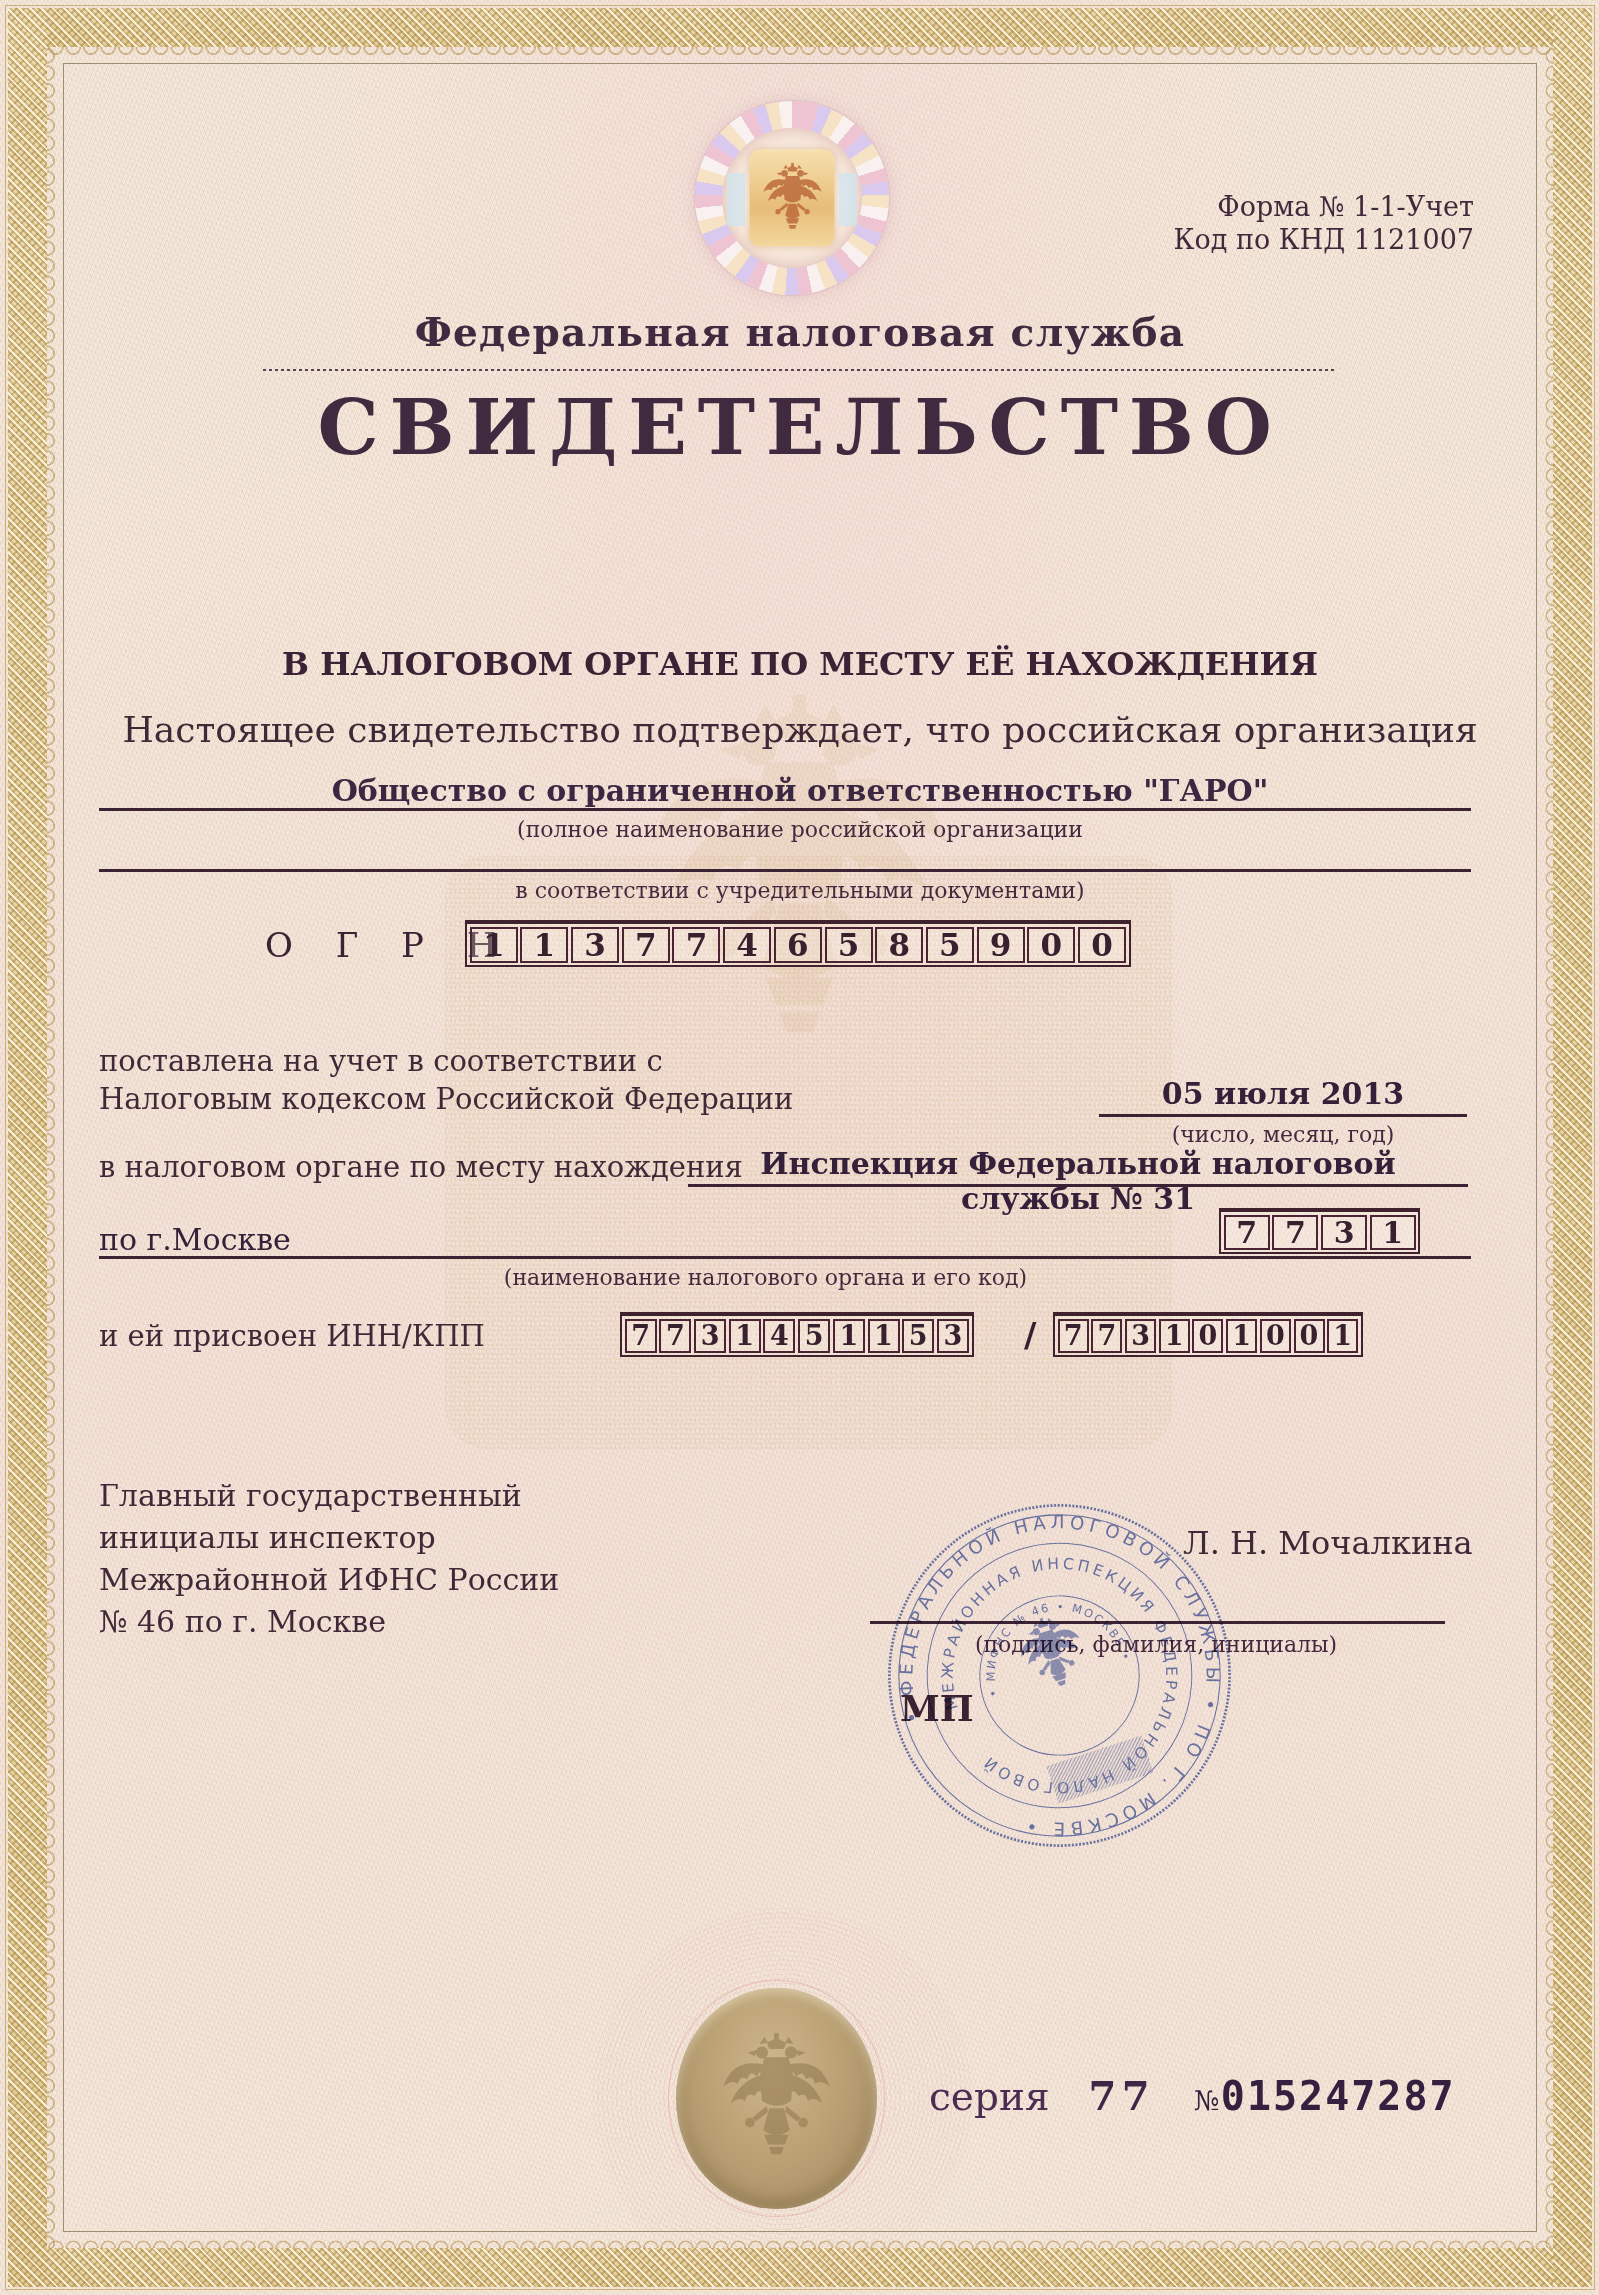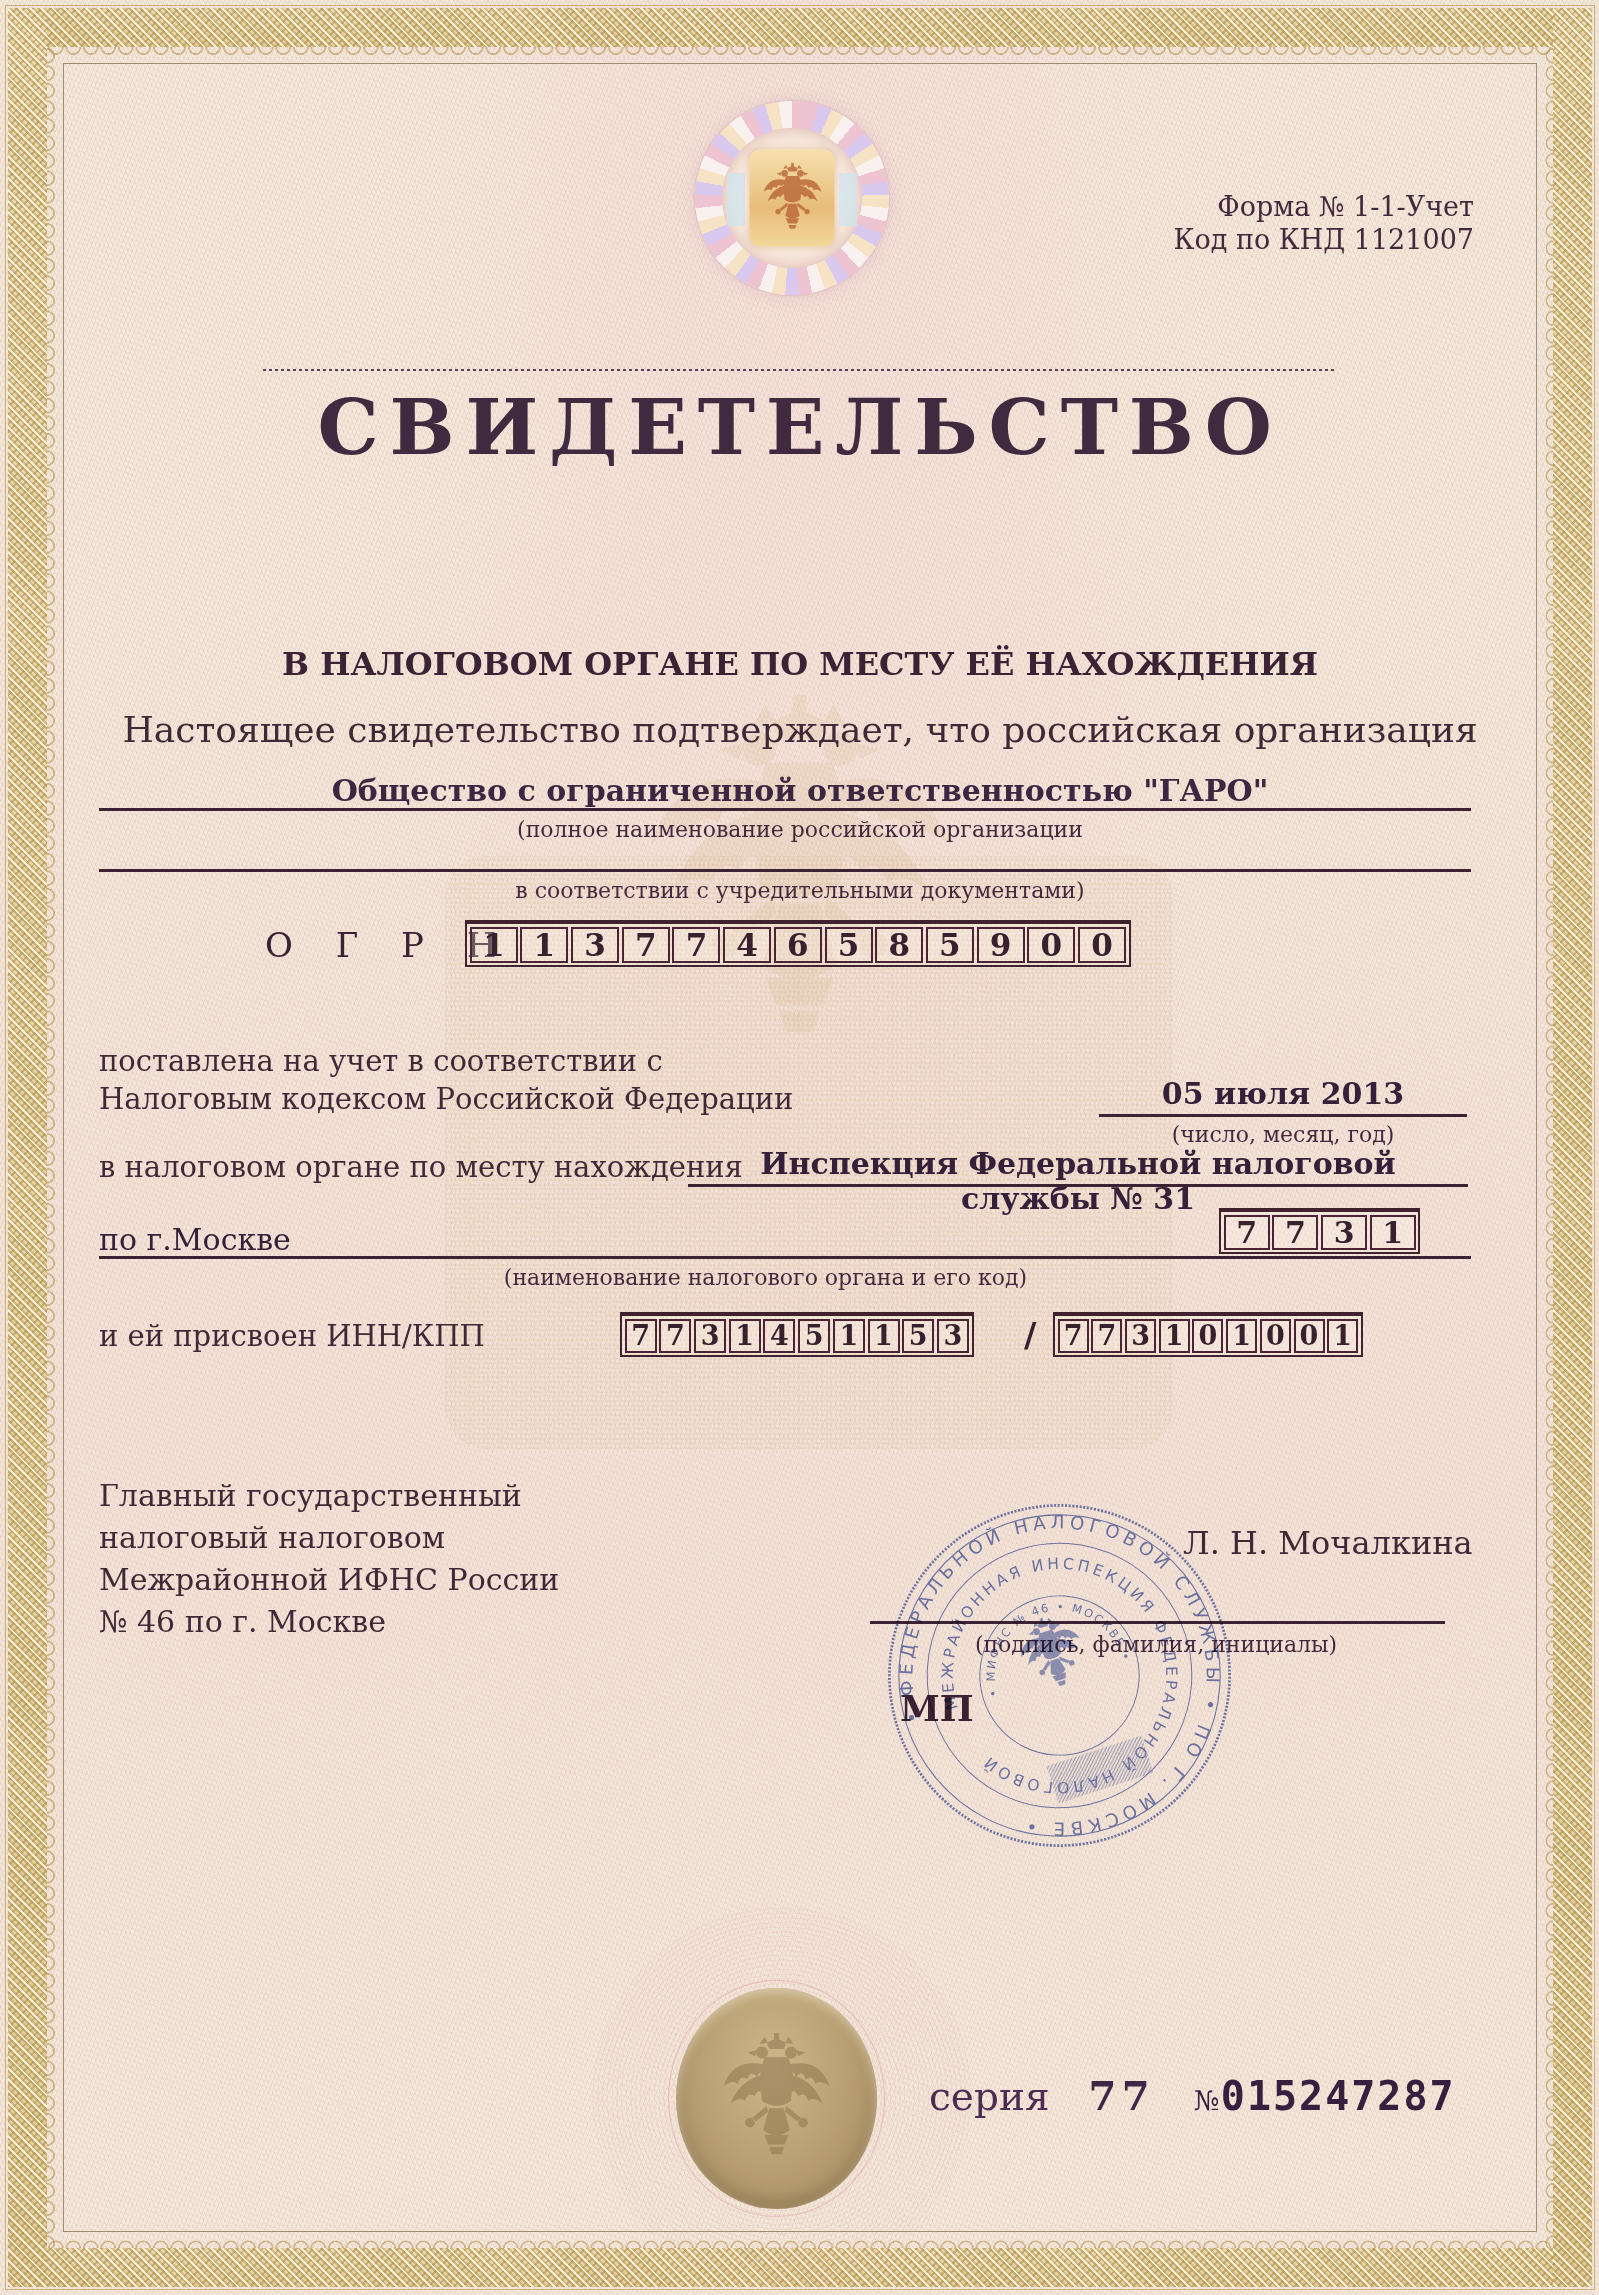--- a/index.html
+++ b/index.html
@@ -206,20 +206,21 @@
           </svg>
       </div>
     </div>
   </div>
 
   <div class="abs form-ref">
     <div>Форма № 1-1-Учет</div>
     <div>Код по КНД 1121007</div>
   </div>
 
+  <div class="abs center agency">Федеральная налоговая служба</div>
   <div class="abs dotted"></div>
   <div class="abs center doc-title">СВИДЕТЕЛЬСТВО</div>
   <div class="abs center subtitle2">В НАЛОГОВОМ ОРГАНЕ ПО МЕСТУ ЕЁ НАХОЖДЕНИЯ</div>
   <div class="abs center confirm">Настоящее свидетельство подтверждает, что российская организация</div>
 
   <div class="abs center org-name">Общество с ограниченной ответственностью "ГАРО"</div>
   <div class="rule org1"></div>
   <div class="abs center caption org-cap1">(полное наименование российской организации</div>
   <div class="rule org2"></div>
   <div class="abs center caption org-cap2">в соответствии с учредительными документами)</div>
@@ -280,21 +281,21 @@
       <div class="cell">1</div>
       <div class="cell">0</div>
       <div class="cell">1</div>
       <div class="cell">0</div>
       <div class="cell">0</div>
       <div class="cell">1</div>
     </div>
 
   <div class="abs official">
       <div>Главный государственный</div>
-      <div>налоговый налоговом</div>
+      <div>инициалы инспектор</div>
       <div>Межрайонной ИФНС России</div>
       <div>№ 46 по г. Москве</div>
     </div>
   <div class="abs signer">Л. Н. Мочалкина</div>
   <div class="rule sig"></div>
   <div class="abs caption sig-cap">(подпись, фамилия, инициалы)</div>
   <div class="abs mp">МП</div>
 
   <svg class="stamp" viewBox="-263 -257 526 514">
     <defs>

